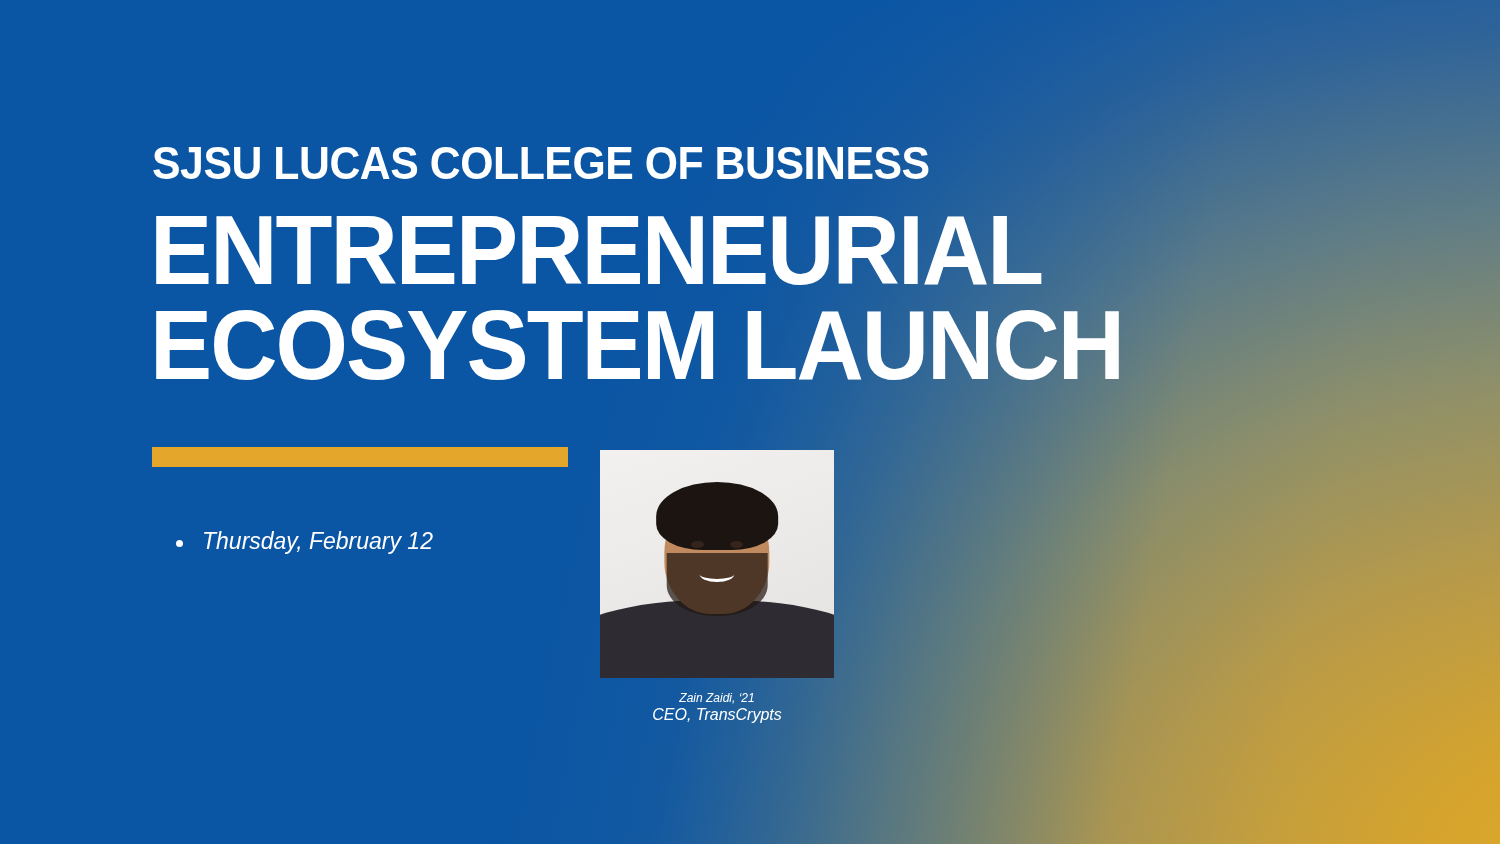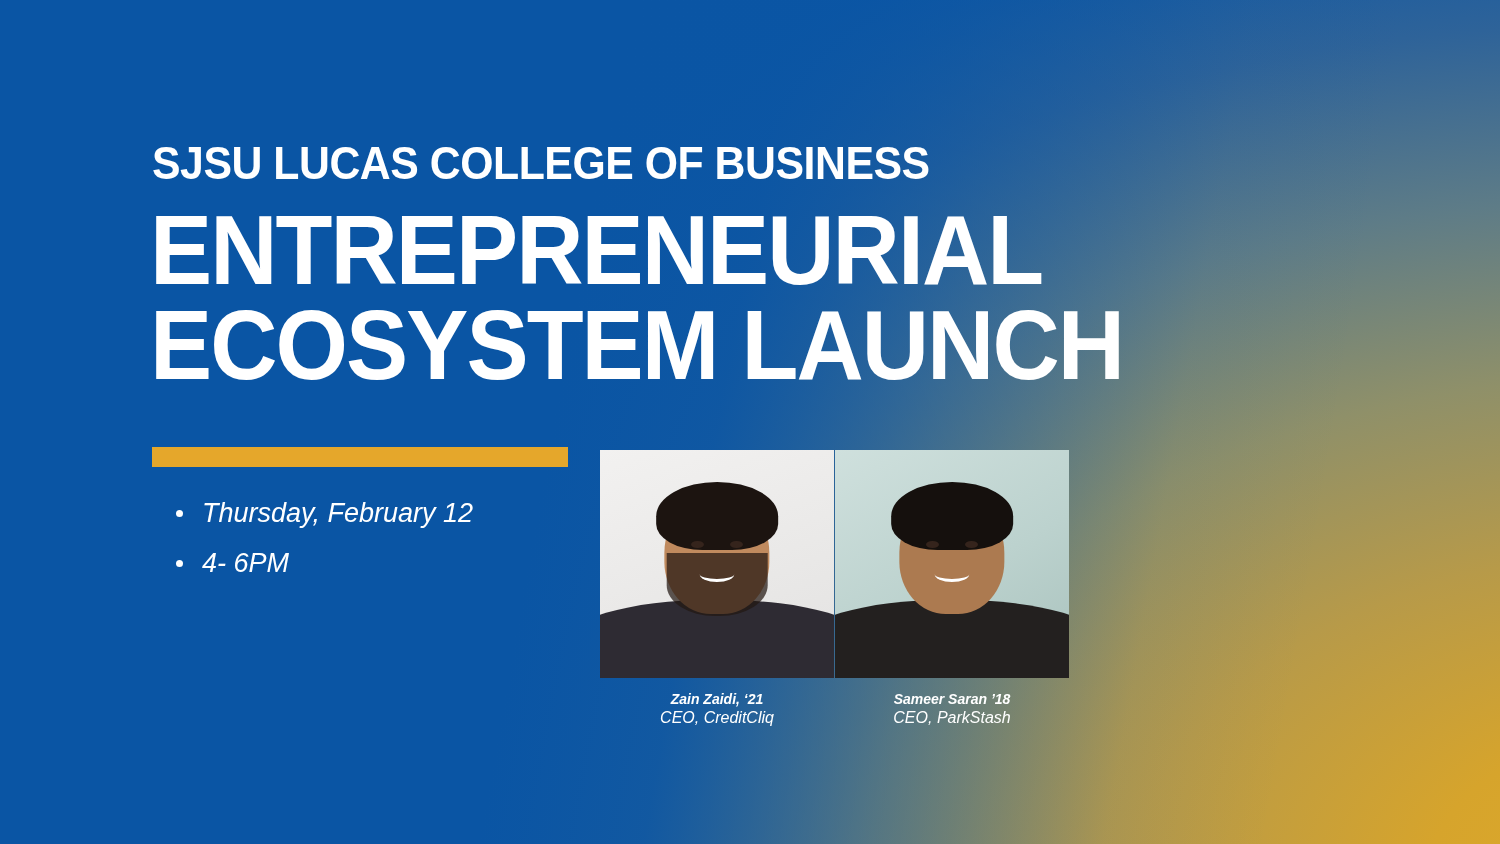--- a/index.html
+++ b/index.html
@@ -70,26 +70,27 @@
     background:#e5a72b;
   }
 
   .details {
     position:absolute; left:168px; top:500px;
     list-style:none;
   }
   .details li {
     position:relative;
     color:#ffffff;
-    font-size:27px;
+    font-size:23px;
     font-style:italic;
     line-height:1;
     margin-bottom:23px;
     padding-left:34px;
     white-space:nowrap;
+    margin-top:30px;
   }
   .details li::before {
     content:"";
     position:absolute;
     left:8px; top:10px;
     width:7px; height:7px;
     border-radius:50%;
     background:#ffffff;
   }
 
@@ -160,22 +161,22 @@
   .s3 .p-neck { background:#9c6b45; }
   .s3 .p-head { background:#ac7a50; }
   .s3 .p-hair { background:#15100d; }
 
   .caption {
     margin-top:13px;
     text-align:center;
     color:#ffffff;
   }
   .cap-name {
-    font-size:14px;
-    font-weight:bold;
+    font-size:12px;
+    font-weight:normal;
     font-style:italic;
     line-height:1.2;
     white-space:nowrap;
   }
   .cap-role {
     font-size:16px;
     font-style:italic;
     line-height:1.22;
     white-space:nowrap;
   }
@@ -194,61 +195,42 @@
 
     <div class="headline">
       <span class="hl-line">ENTREPRENEURIAL</span>
       <span class="hl-line">ECOSYSTEM LAUNCH</span>
     </div>
 
     <div class="accent-bar"></div>
 
     <ul class="details">
       <li>Thursday, February 12</li>
-      <li>4- 6PM</li>
     </ul>
 
     <div class="speakers">
 
       <div class="speaker s1">
         <div class="photo">
           <div class="portrait">
             <div class="p-bg"></div>
             <div class="p-body"></div>
             <div class="p-neck"></div>
             <div class="p-head"></div>
             <div class="p-beard"></div>
             <div class="p-hair"></div>
             <div class="p-eye l"></div>
             <div class="p-eye r"></div>
             <div class="p-smile"></div>
           </div>
         </div>
         <div class="caption">
           <div class="cap-name">Zain Zaidi, ‘21</div>
-          <div class="cap-role">CEO, CreditCliq</div>
+          <div class="cap-role">CEO, TransCrypts</div>
         </div>
       </div>
 
 
-      <div class="speaker s3">
-        <div class="photo">
-          <div class="portrait">
-            <div class="p-bg"></div>
-            <div class="p-body"></div>
-            <div class="p-neck"></div>
-            <div class="p-head"></div>
-            <div class="p-hair"></div>
-            <div class="p-eye l"></div>
-            <div class="p-eye r"></div>
-            <div class="p-smile"></div>
-          </div>
-        </div>
-        <div class="caption">
-          <div class="cap-name">Sameer Saran ’18</div>
-          <div class="cap-role">CEO, ParkStash</div>
-        </div>
-      </div>
 
     </div>
 
   </div>
 </div>
 
 </body></html>

